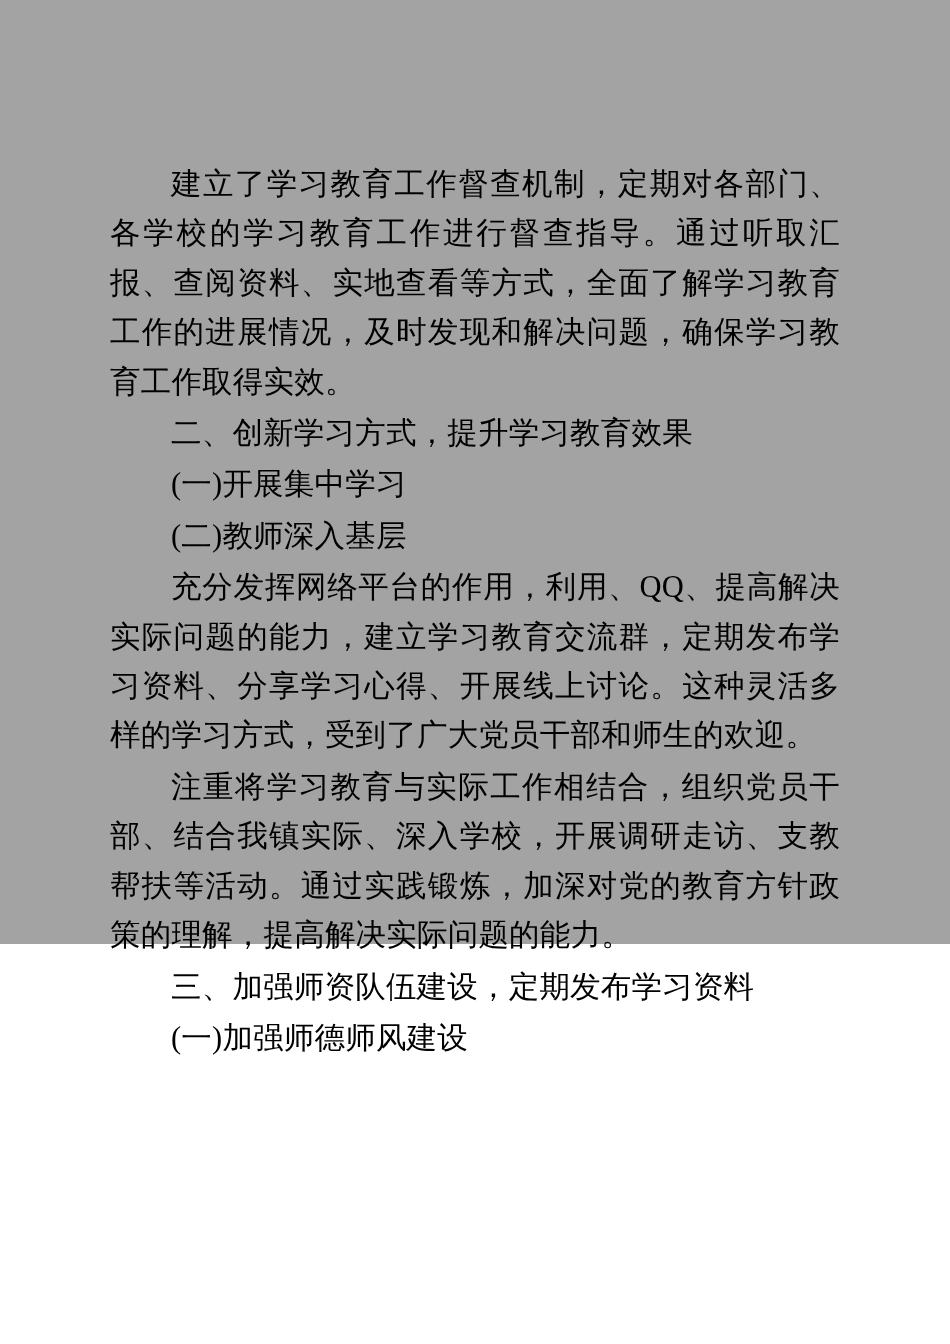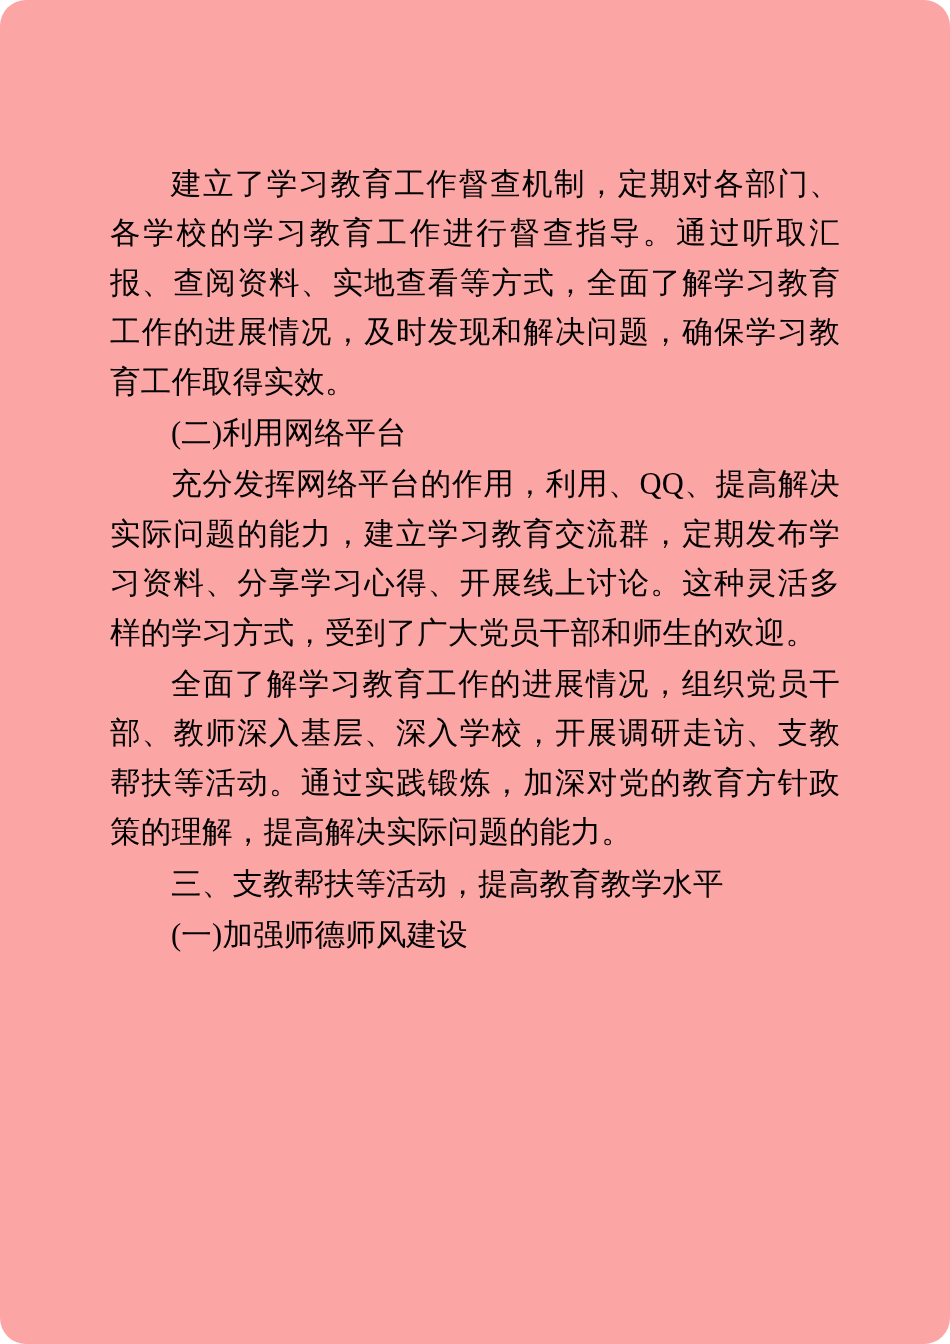--- a/index.html
+++ b/index.html
@@ -11,42 +11,43 @@
   body {
     width: 950px;
     height: 1344px;
     font-family: "Liberation Serif", "DejaVu Serif", serif;
     color: #000000;
     overflow: hidden;
   }
   .page {
     box-sizing: border-box;
     width: 950px;
-    height: 1344px;
+    height: 944px;
     padding: 160px 110px 40px 110px;
-    background: #fca5a5;
-    border-radius: 26px;
+    background: #a3a3a3;
   }
   .doc-body {
     font-size: 30.5px;
     line-height: 1.62;
     letter-spacing: 0.2px;
     text-align: justify;
     text-justify: inter-ideograph;
   }
   .para {
     margin: 0 0 2px 0;
     text-indent: 2em;
   }
 </style>
 </head>
 <body>
 
 <div class="page">
   <div class="doc-body">
     <p class="para">建立了学习教育工作督查机制，定期对各部门、各学校的学习教育工作进行督查指导。通过听取汇报、查阅资料、实地查看等方式，全面了解学习教育工作的进展情况，及时发现和解决问题，确保学习教育工作取得实效。</p>
-    <p class="para">(二)利用网络平台</p>
+    <p class="para">二、创新学习方式，提升学习教育效果</p>
+    <p class="para">(一)开展集中学习</p>
+    <p class="para">(二)教师深入基层</p>
     <p class="para">充分发挥网络平台的作用，利用、QQ、提高解决实际问题的能力，建立学习教育交流群，定期发布学习资料、分享学习心得、开展线上讨论。这种灵活多样的学习方式，受到了广大党员干部和师生的欢迎。</p>
-    <p class="para">全面了解学习教育工作的进展情况，组织党员干部、教师深入基层、深入学校，开展调研走访、支教帮扶等活动。通过实践锻炼，加深对党的教育方针政策的理解，提高解决实际问题的能力。</p>
-    <p class="para">三、支教帮扶等活动，提高教育教学水平</p>
+    <p class="para">注重将学习教育与实际工作相结合，组织党员干部、结合我镇实际、深入学校，开展调研走访、支教帮扶等活动。通过实践锻炼，加深对党的教育方针政策的理解，提高解决实际问题的能力。</p>
+    <p class="para">三、加强师资队伍建设，定期发布学习资料</p>
     <p class="para">(一)加强师德师风建设</p>
   </div>
 </div>
 
 </body></html>

